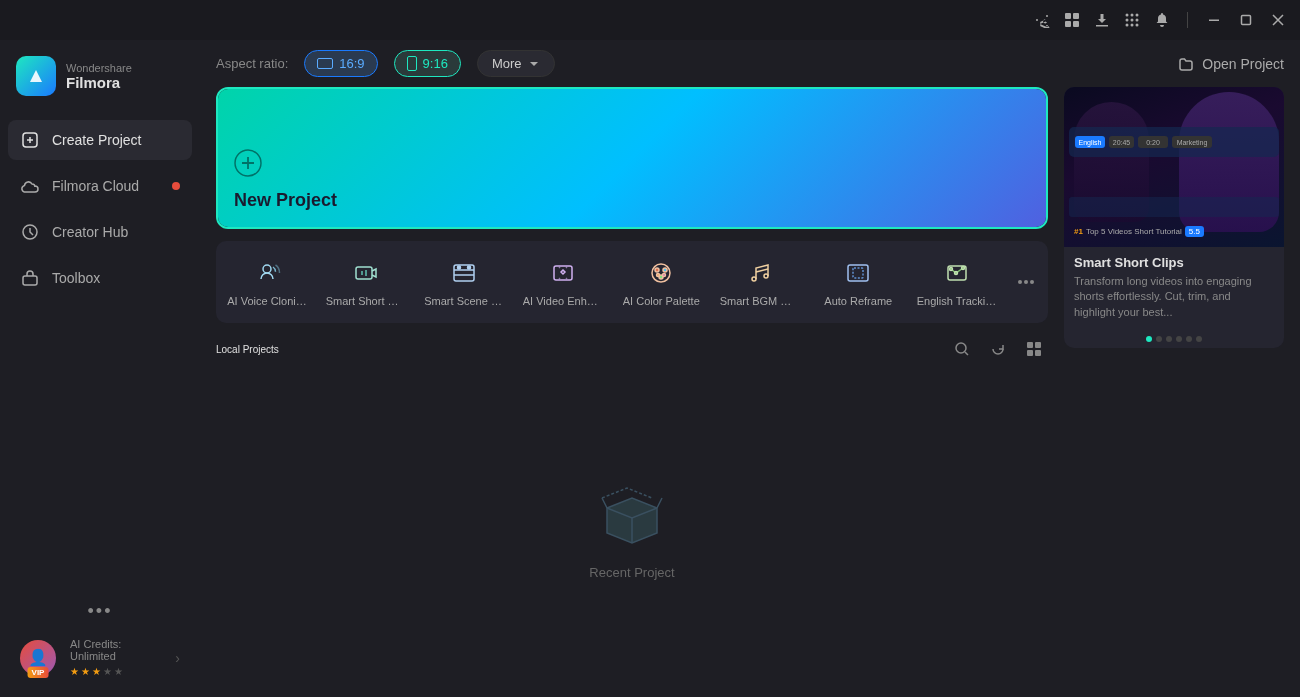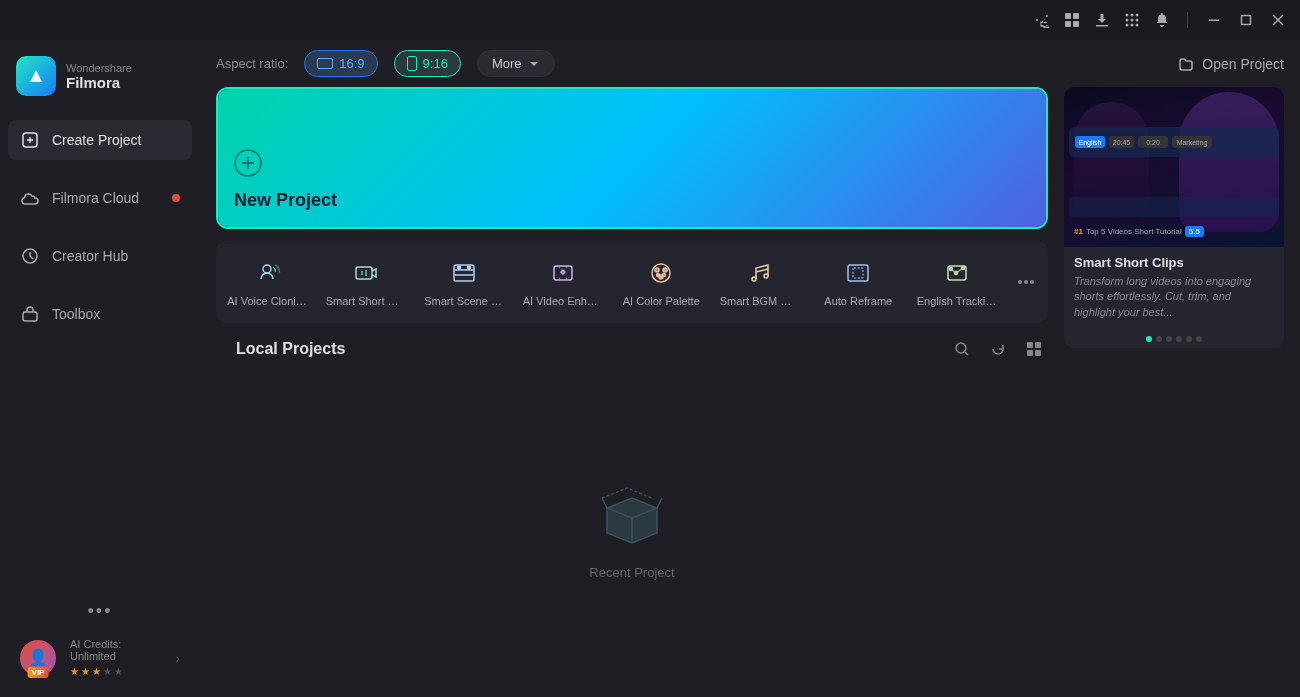--- a/index.html
+++ b/index.html
@@ -100,21 +100,21 @@
       color: #888;
     }
     .logo-name {
       font-size: 15px;
       font-weight: 600;
       color: #e0e0e0;
     }
     .sidebar-nav {
       display: flex;
       flex-direction: column;
-      gap: 18px;
+      gap: 6px;
       padding: 0 8px;
     }
     .sidebar-item {
       display: flex;
       align-items: center;
       gap: 12px;
       padding: 10px 12px;
       border-radius: 8px;
       cursor: pointer;
       color: #aaa;
@@ -380,24 +380,23 @@
       flex-direction: column;
       overflow: hidden;
     }
     .local-projects-header {
       display: flex;
       align-items: center;
       justify-content: space-between;
       margin-bottom: 8px;
     }
     .local-projects-title {
-      font-size: 16px;
-      font-weight: 700;
+      font-size: 10px;
+      font-weight: 400;
       color: #e0e0e0;
-      margin-left: 20px;
     }
     .local-projects-actions {
       display: flex;
       gap: 8px;
       align-items: center;
     }
     .action-icon {
       width: 28px;
       height: 28px;
       display: flex;
@@ -469,21 +468,20 @@
       font-size: 13px;
       font-weight: 600;
       color: #e0e0e0;
       padding: 8px 10px 4px;
     }
     .promo-desc {
       font-size: 11px;
       color: #888;
       padding: 0 10px 10px;
       line-height: 1.4;
-      font-style: italic;
     }
     .promo-dots {
       display: flex;
       justify-content: center;
       gap: 4px;
       padding: 6px 0;
     }
     .promo-dot {
       width: 6px;
       height: 6px;

